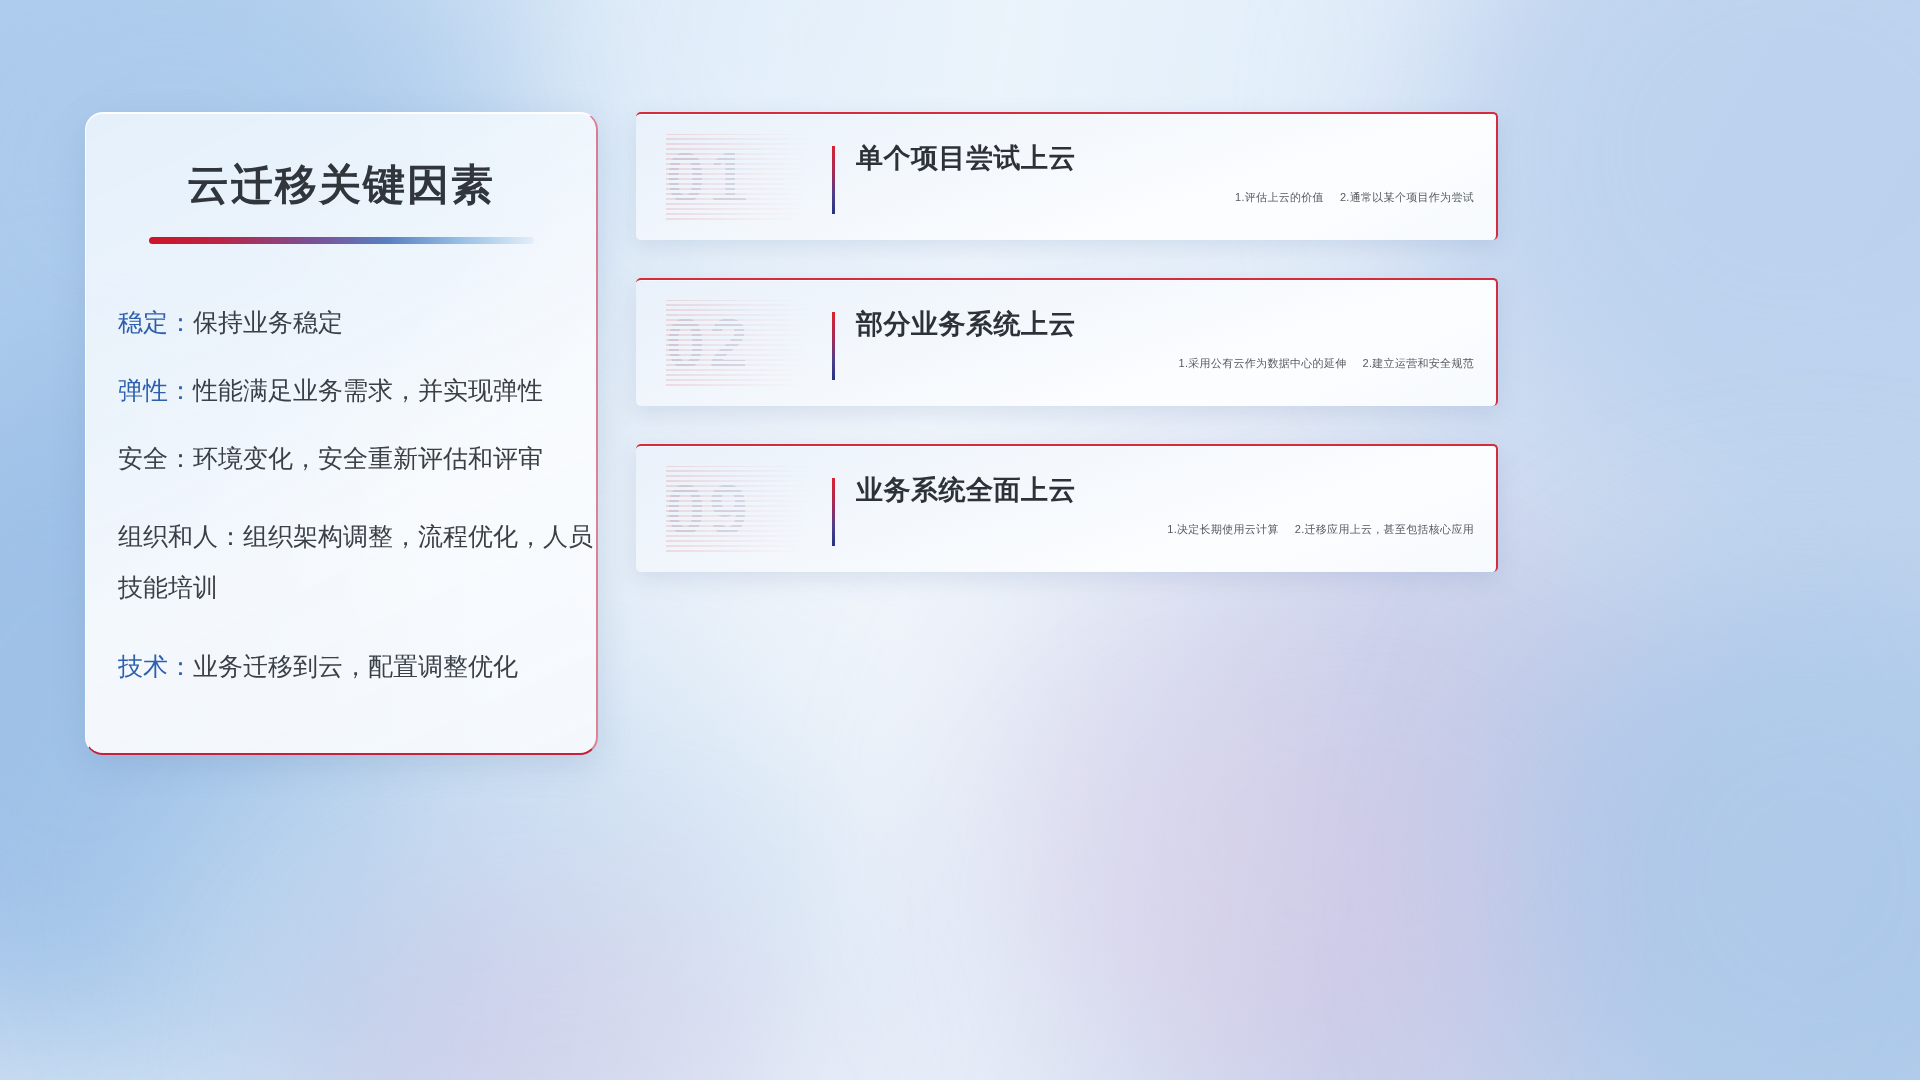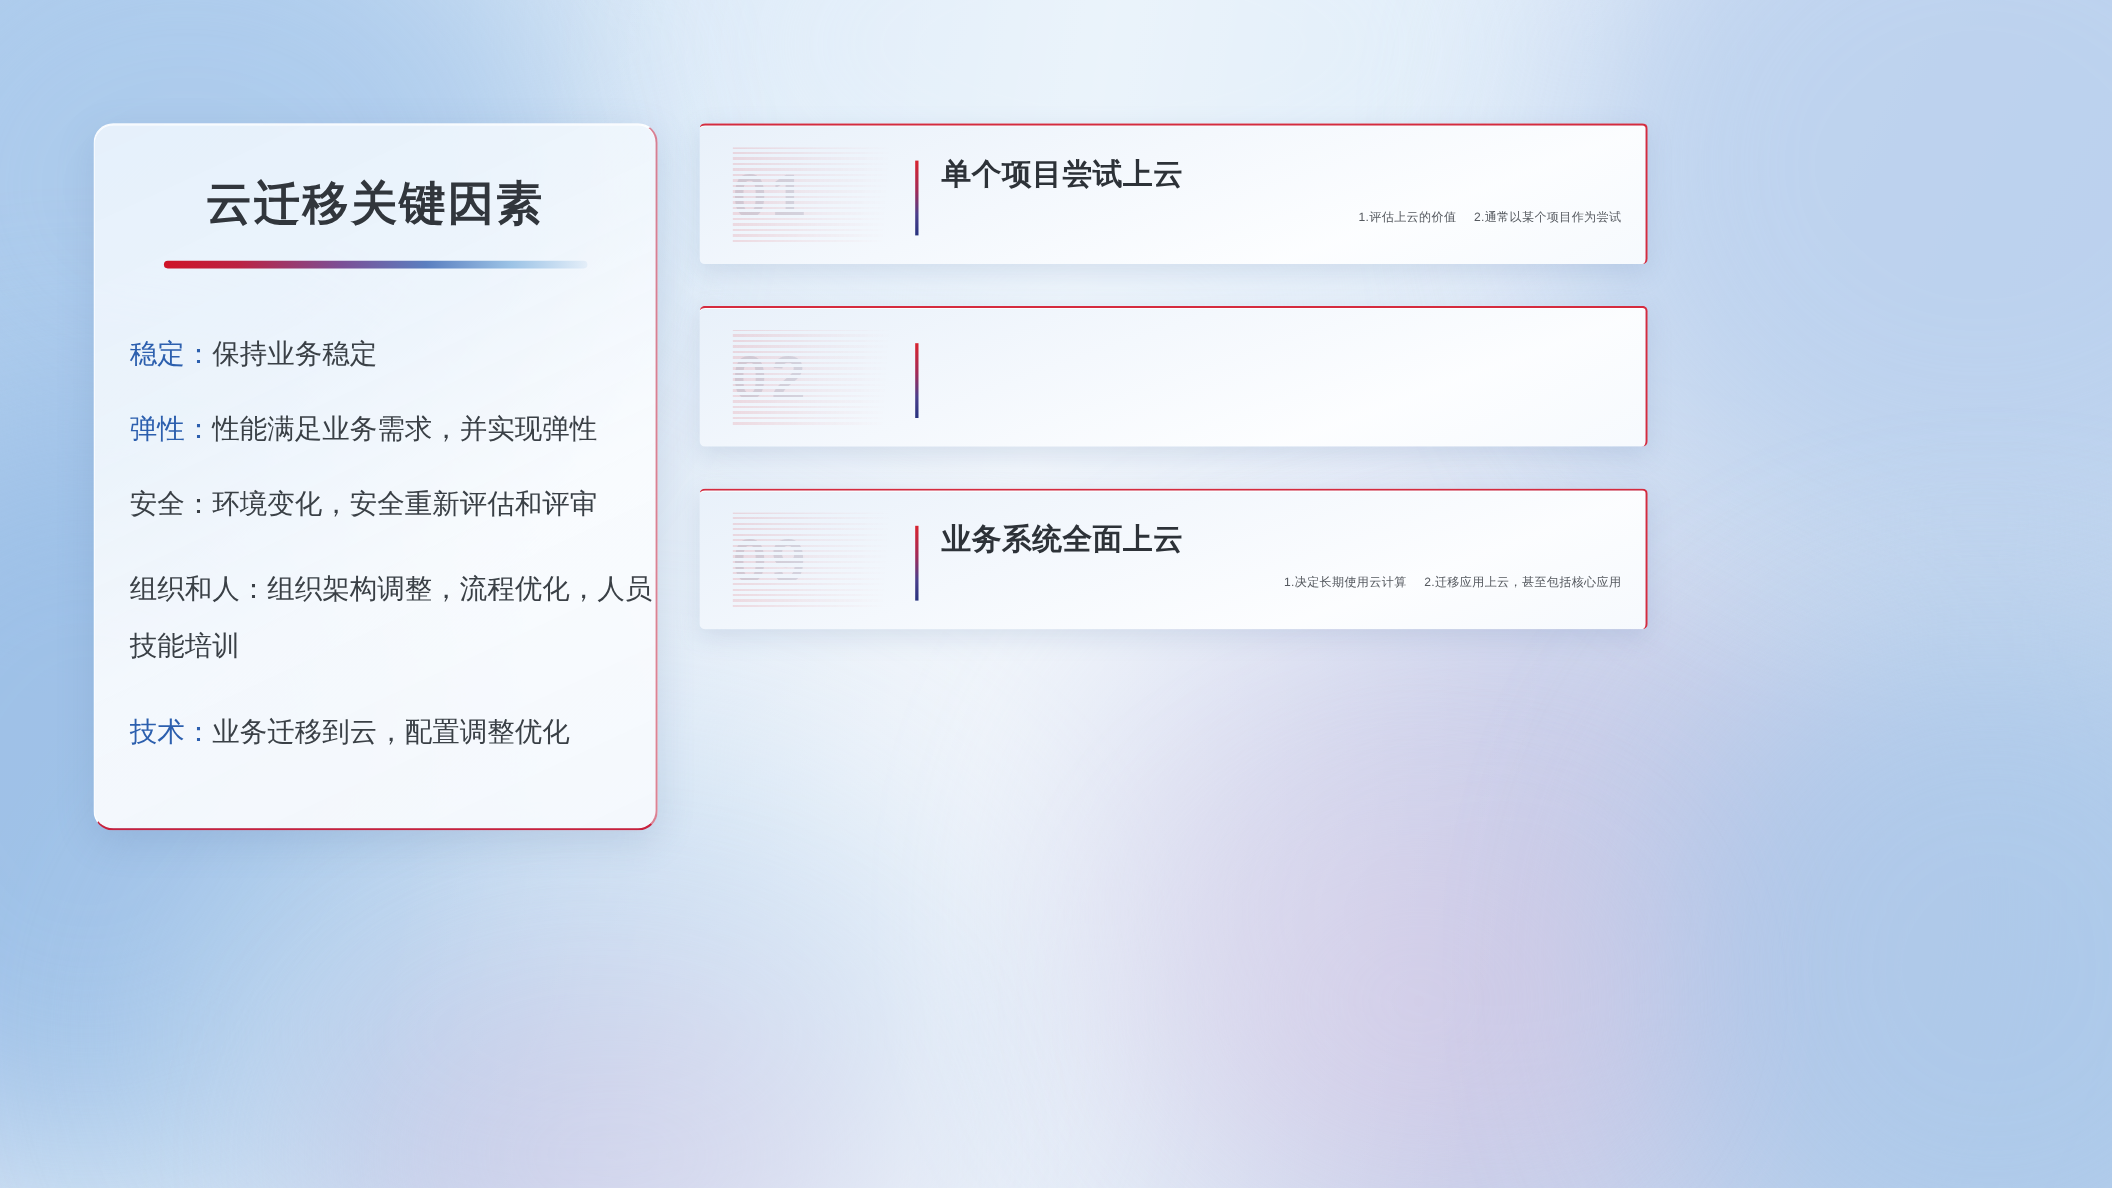--- a/index.html
+++ b/index.html
@@ -112,21 +112,21 @@
     border-right: 2px solid #d52b3e;
     box-shadow: 0 7px 22px rgba(96,126,170,.17), inset 0 1px 0 rgba(255,255,255,.85);
     overflow: hidden;
   }
   .card:last-child { margin-bottom: 0; }
 
   .card-number {
     position: absolute;
     left: 30px; top: 14px;
     width: 170px; height: 100px;
-    font-size: 56px;
+    font-size: 70px;
     font-weight: 700;
     letter-spacing: 4px;
     color: #c3cddb;
     line-height: 100px;
     opacity: .55;
     -webkit-mask-image: repeating-linear-gradient(
         to bottom,
         rgba(0,0,0,1) 0px, rgba(0,0,0,1) 2px,
         rgba(0,0,0,0) 2px, rgba(0,0,0,0) 5px);
             mask-image: repeating-linear-gradient(
@@ -218,20 +218,24 @@
       <div class="card-number">01</div>
       <div class="card-divider"></div>
       <div class="card-body">
         <h2 class="card-title">单个项目尝试上云</h2>
         <p class="card-detail"><span>1.评估上云的价值</span><span class="gap"></span><span>2.通常以某个项目作为尝试</span></p>
       </div>
     </article>
     <article class="card">
       <div class="card-number">02</div>
       <div class="card-divider"></div>
+      <div class="card-body">
+        <h2 class="card-title">部分业务系统上云</h2>
+        <p class="card-detail"><span>1.采用公有云作为数据中心的延伸</span><span class="gap"></span><span>2.建立运营和安全规范</span></p>
+      </div>
     </article>
     <article class="card">
       <div class="card-number">09</div>
       <div class="card-divider"></div>
       <div class="card-body">
         <h2 class="card-title">业务系统全面上云</h2>
         <p class="card-detail"><span>1.决定长期使用云计算</span><span class="gap"></span><span>2.迁移应用上云，甚至包括核心应用</span></p>
       </div>
     </article>
   </section>

